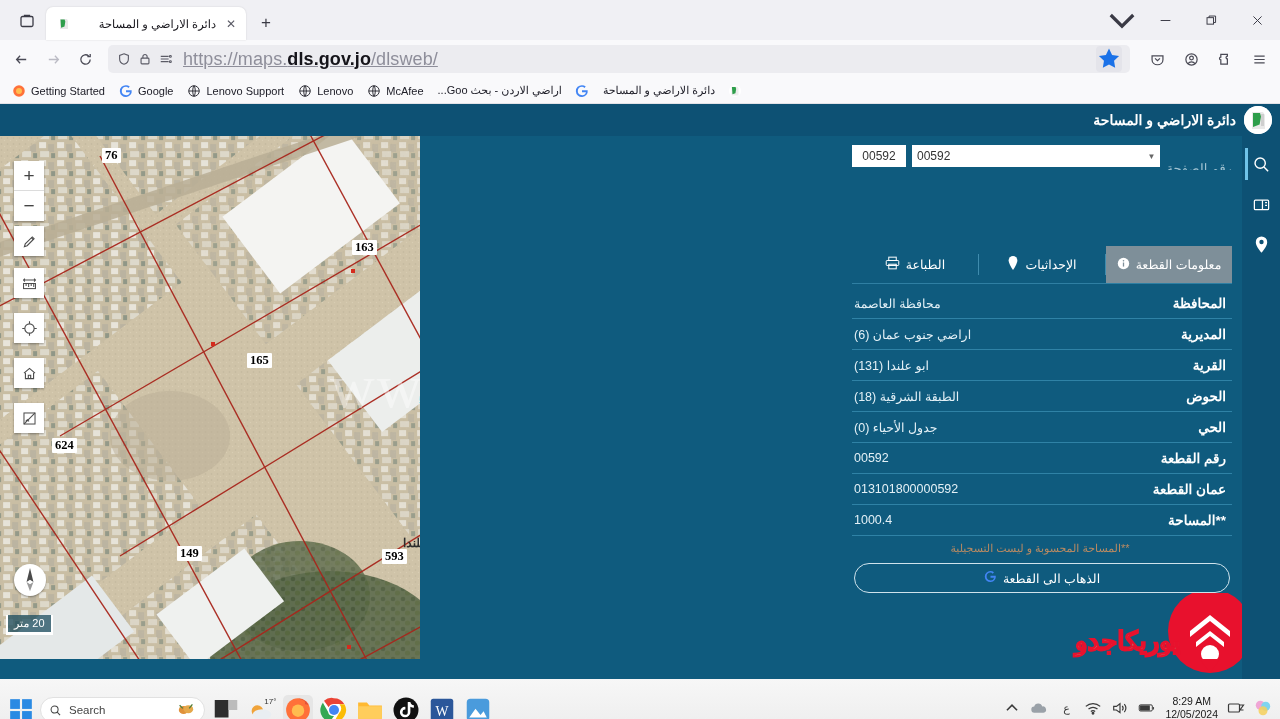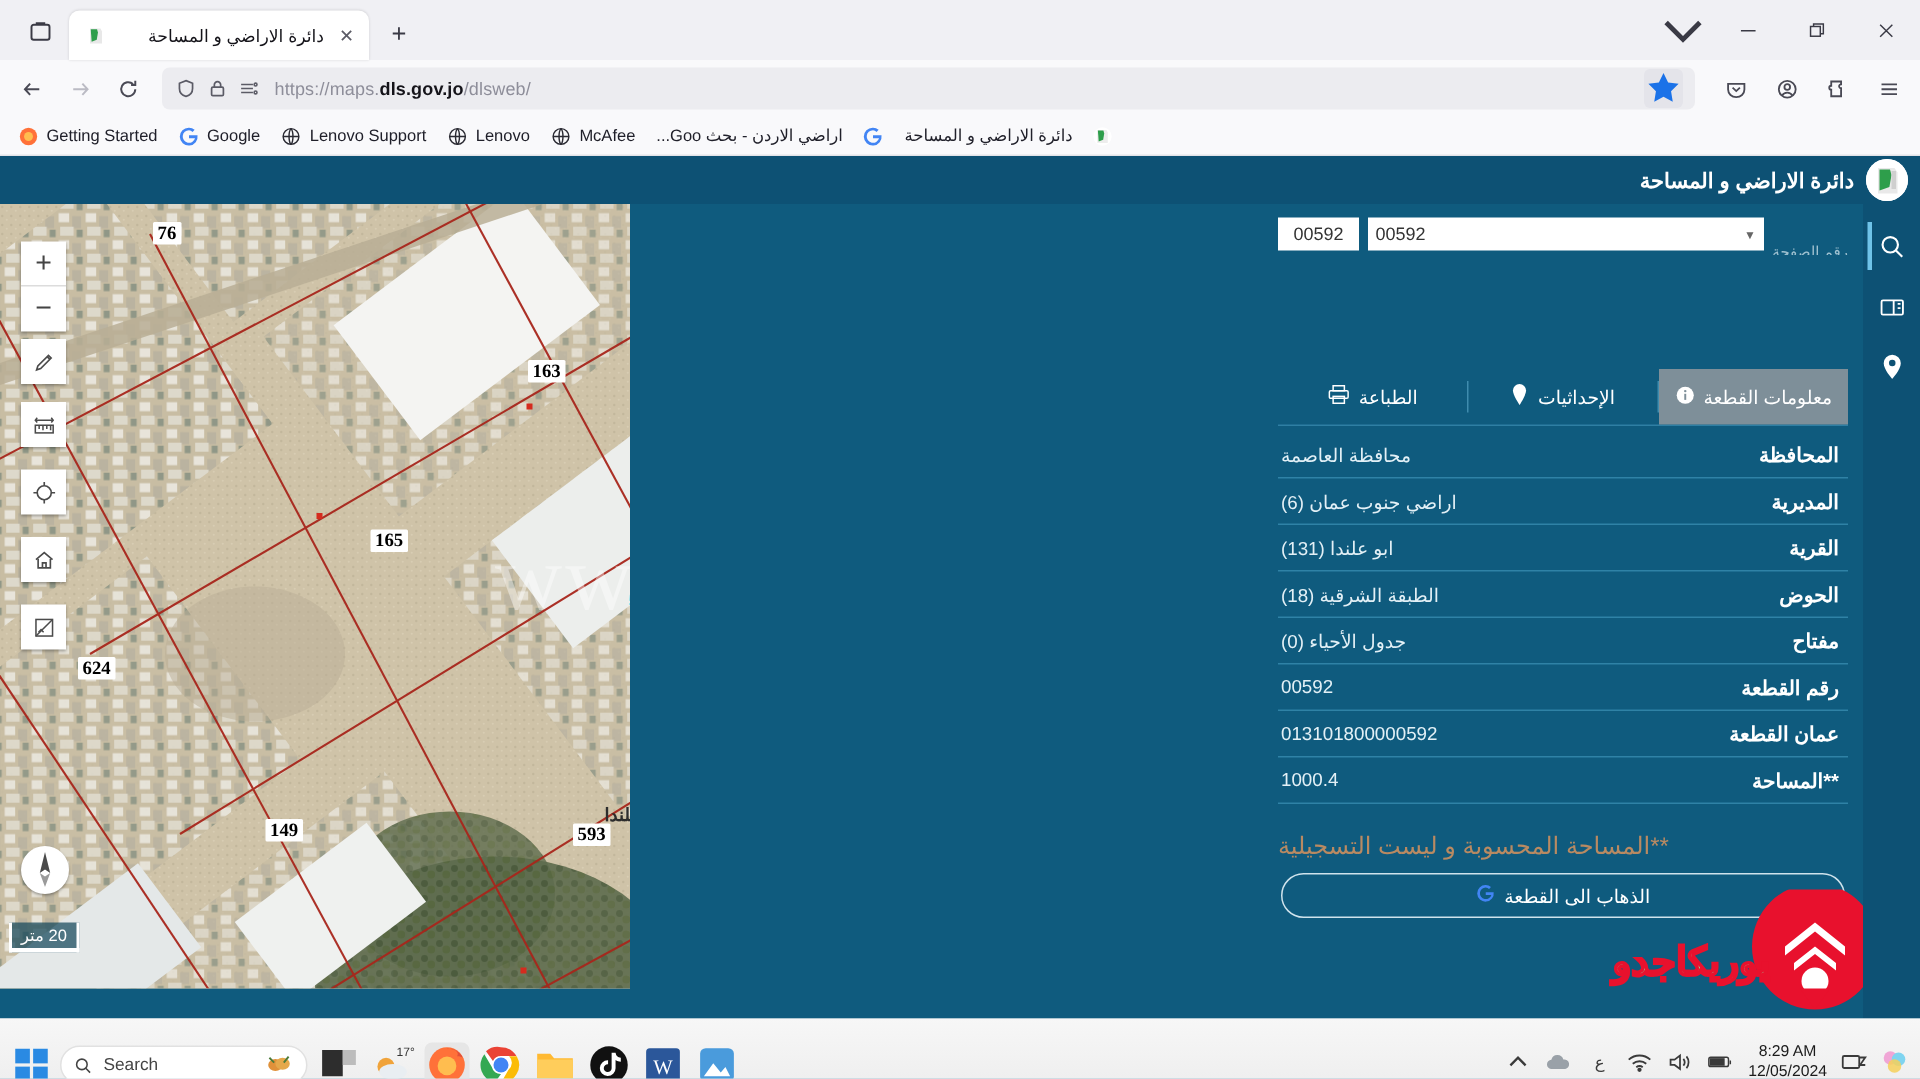--- a/index.html
+++ b/index.html
@@ -22,21 +22,21 @@
   .winctl .wbtn svg { width:13px; height:13px; }
   .chev { width:40px; height:40px; display:flex; align-items:center; justify-content:center; color:#3a3a45; }
 
   .navbar { height:38px; background:#f9f9fb; display:flex; align-items:center; padding:0 6px; gap:2px; }
   .navbtn { width:30px; height:30px; display:flex; align-items:center; justify-content:center; color:#4a4a55; border-radius:4px; }
   .navbtn.disabled { color:#bbbbc4; }
   .navbtn svg { width:15px; height:15px; }
   .urlbar { flex:1; height:28px; background:#ececf0; border-radius:5px; display:flex; align-items:center; padding:0 8px; margin:0 6px; gap:6px; }
   .urlbar .uicon { width:15px; height:15px; color:#5b5b66; display:flex; align-items:center; justify-content:center; }
   .urlbar .uicon svg { width:14px; height:14px; }
-  .urltext { flex:1; font-size:12px; color:#8e8e9a; letter-spacing:.1px; padding-left:4px;}
+  .urltext { flex:1; font-size:18px; color:#8e8e9a; letter-spacing:.1px; padding-left:4px;text-decoration:underline;}
   .urltext b { color:#15141a; font-weight:700; }
   .starbtn { width:26px; height:26px; display:flex; align-items:center; justify-content:center; background:#e4e4ea; border-radius:4px; }
   .navright { display:flex; align-items:center; gap:4px; padding-left:4px; }
   .navright .navbtn svg { width:15px; height:15px; }
 
   .bookmarks { height:26px; background:#f9f9fb; display:flex; align-items:center; padding:0 6px; gap:2px; overflow:hidden; border-bottom:1px solid #e3e3e8; }
   .bm { display:flex; align-items:center; gap:5px; padding:3px 6px; border-radius:4px; font-size:11px; color:#20202a; white-space:nowrap; }
   .bm .bmicon { width:14px; height:14px; display:flex; align-items:center; justify-content:center; flex:0 0 14px; }
   .bm.rtl { direction:rtl;gap:13px; }
 
@@ -74,35 +74,35 @@
   .esri { position:absolute; right:6px; bottom:2px; color:#555; font-size:11px; font-family:"Liberation Serif", serif; }
 
   .watermark { position:absolute; left:330px; top:215px; font-size:62px; color:rgba(255,255,255,.42); font-family:"Liberation Serif", serif;
                letter-spacing:2px; pointer-events:none; white-space:nowrap; }
 
   
   .panel { position:absolute; right:38px; top:0; width:822px; height:543px; background:#0f5b7e; }
   .panel-inner { position:absolute; right:0; top:0; width:400px; height:543px; padding:0 10px; }
 
   .searchrow { display:flex; align-items:center; gap:6px; height:28px; margin-top:6px; direction:rtl; overflow:hidden; }
-  .searchrow .lbl { color:#cfe3ec; font-size:10px; white-space:nowrap; opacity:.75;margin-top:24px; }
+  .searchrow .lbl { color:#cfe3ec; font-size:13px; white-space:nowrap; opacity:.75;margin-top:24px; }
   .selbox { flex:1; height:22px; background:#fff; display:flex; align-items:center; justify-content:space-between; padding:0 5px; font-size:12px; color:#333; }
   .selbox .arrow { font-size:8px; color:#666; }
   .txtbox { width:54px; height:22px; background:#fff; font-size:12px; color:#333; display:flex; align-items:center; justify-content:center; }
 
   .tabs { display:flex; direction:rtl; margin-top:76px; border-bottom:1px solid #2f7fa3; }
   .ptab { flex:1; display:flex; align-items:center; justify-content:center; gap:6px; color:#fff; font-size:12.5px; padding:10px 4px; text-align:center; }
   .ptab.active { background:#7e8f99; }
   .ptab-div { width:1px; background:#3f8cae; margin:8px 0; }
 
   .rows { margin-top:4px; direction:rtl; }
   .row { display:flex; align-items:center; justify-content:space-between; padding:7px 6px 7px 2px; border-bottom:1px solid #2f82a6; }
   .row .k { color:#fff; font-size:13.5px; font-weight:700; }
   .row .v { color:#e3f0f6; font-size:12.5px; }
-  .note { color:#b98a62; font-size:16px; text-align:left; direction:rtl; padding:6px 4px 0 0;margin-top:12px; }
+  .note { color:#b98a62; font-size:11px; text-align:center; direction:rtl; padding:6px 4px 0 0; }
   .gobtn { margin:8px 2px 0 2px; height:30px; border:1px solid #cfe3ec; border-radius:16px; display:flex; align-items:center; justify-content:center; gap:6px; color:#fff; font-size:12.5px; direction:rtl; }
 
   
   .rail { position:absolute; right:0; top:0; width:38px; height:543px; background:#0d5174; padding-top:8px; }
   .railitem { width:38px; height:40px; display:flex; align-items:center; justify-content:center; color:#fff; position:relative; }
   .railitem.sel::before { content:''; position:absolute; right:32px; top:4px; bottom:4px; width:3px; background:#6fc3e8; }
   .railitem svg { width:19px; height:19px; }
 
   
   .sooq { position:absolute; right:22px; bottom:4px; width:200px; height:82px; pointer-events:none; }
@@ -571,21 +571,21 @@
             </div>
             <div class="row">
               <span class="k">القرية</span>
               <span class="v">ابو علندا (131)</span>
             </div>
             <div class="row">
               <span class="k">الحوض</span>
               <span class="v">الطبقة الشرقية (18)</span>
             </div>
             <div class="row">
-              <span class="k">مفتاح</span>
+              <span class="k">الحي</span>
               <span class="v">جدول الأحياء (0)</span>
             </div>
             <div class="row">
               <span class="k">رقم القطعة</span>
               <span class="v">00592</span>
             </div>
             <div class="row">
               <span class="k">عمان القطعة</span>
               <span class="v">013101800000592</span>
             </div>

